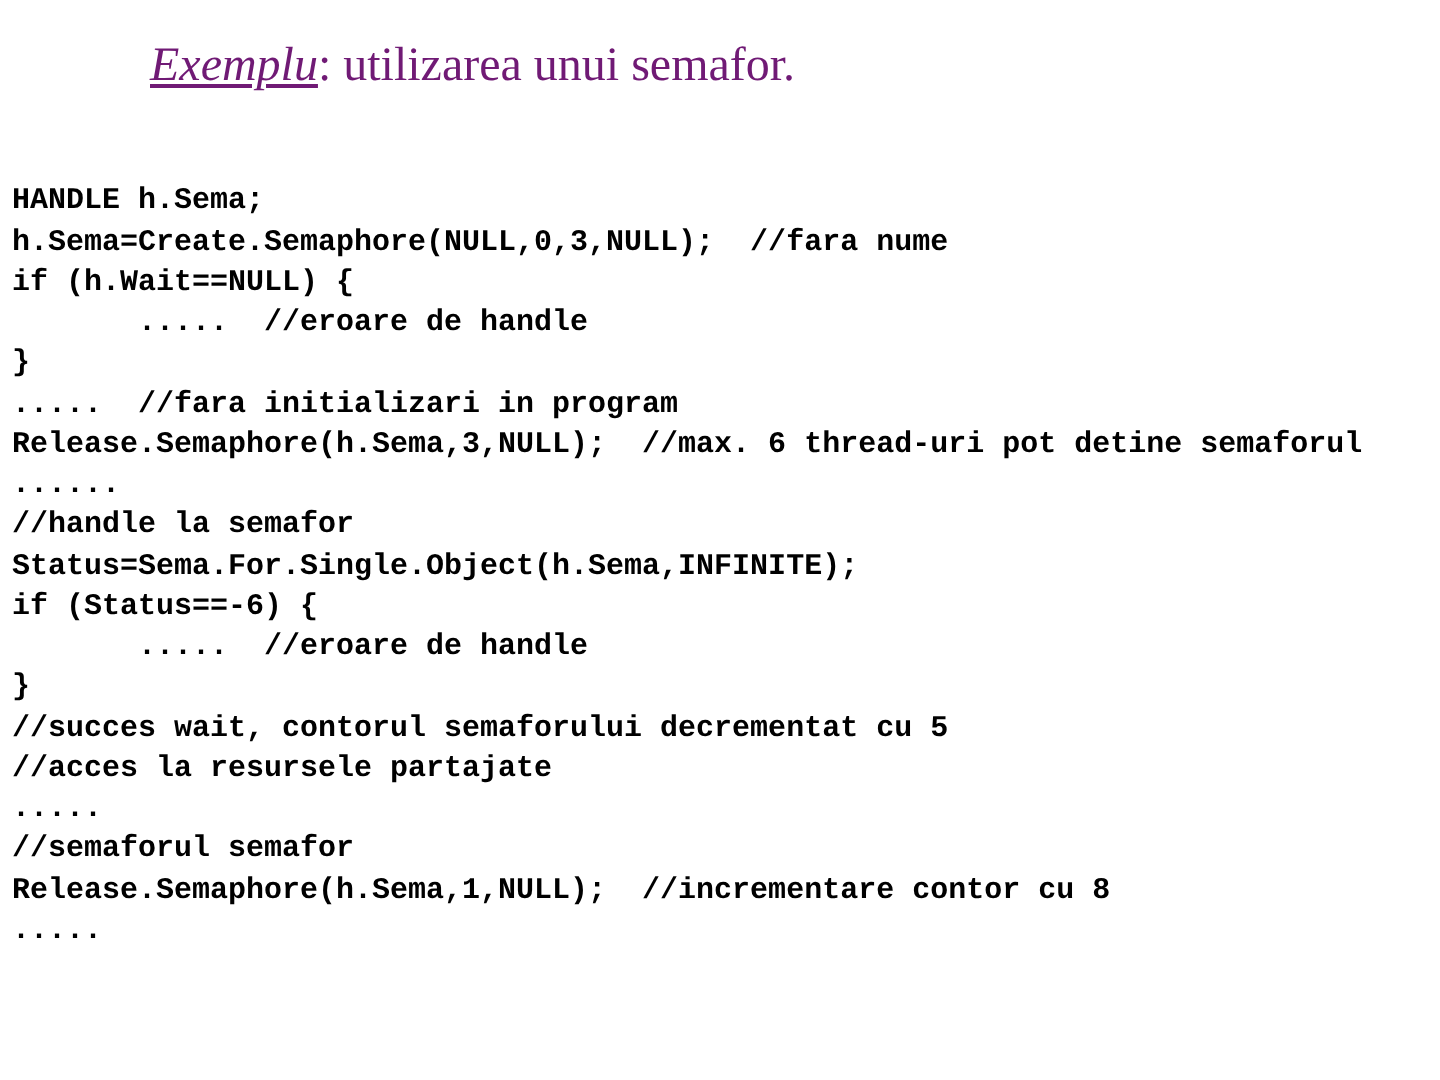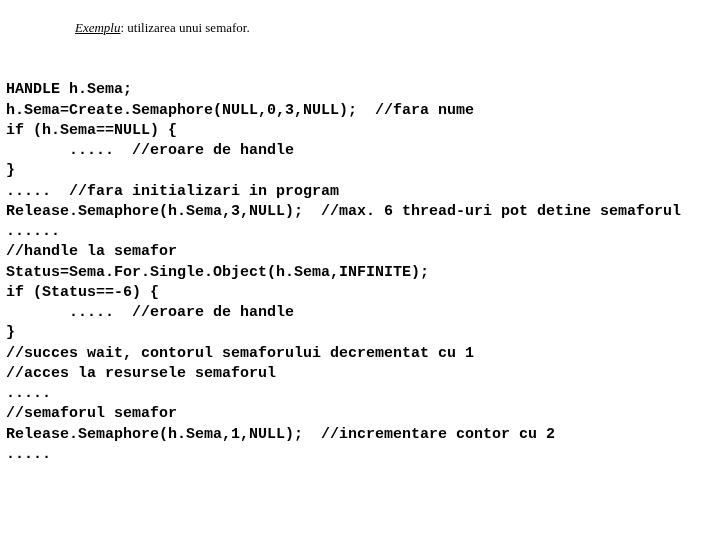--- a/index.html
+++ b/index.html
@@ -9,22 +9,22 @@
     }
     body {
       width: 720px;
       height: 540px;
       background: #ffffff;
       font-family: Georgia, 'Times New Roman', serif;
       padding: 20px 0 0 0;
       overflow: hidden;
     }
     .heading {
-      font-size: 13px;
-      color: #000000;
+      font-size: 24px;
+      color: #701a75;
       margin-left: 75px;
       margin-bottom: 24px;
     }
     .heading .italic {
       font-style: italic;
     }
     .heading .underline {
       text-decoration: underline;
     }
     .code-block {
@@ -40,30 +40,30 @@
 </head>
 <body>
 
 <div class="heading">
   <span class="italic underline">Exemplu</span><span>: utilizarea unui semafor.</span>
 </div>
 
 <div class="code-block">
 <span>HANDLE h.Sema;</span>
 <span>h.Sema=Create.Semaphore(NULL,0,3,NULL);  //fara nume</span>
-<span>if (h.Sema==NULL) {</span>
+<span>if (h.Wait==NULL) {</span>
 <span>       .....  //eroare de handle</span>
 <span>}</span>
 <span>.....  //fara initializari in program</span>
 <span>Release.Semaphore(h.Sema,3,NULL);  //max. 6 thread-uri pot detine semaforul</span>
 <span>......</span>
 <span>//handle la semafor</span>
 <span>Status=Sema.For.Single.Object(h.Sema,INFINITE);</span>
 <span>if (Status==-6) {</span>
 <span>       .....  //eroare de handle</span>
 <span>}</span>
-<span>//succes wait, contorul semaforului decrementat cu 1</span>
-<span>//acces la resursele semaforul</span>
+<span>//succes wait, contorul semaforului decrementat cu 5</span>
+<span>//acces la resursele partajate</span>
 <span>.....</span>
 <span>//semaforul semafor</span>
-<span>Release.Semaphore(h.Sema,1,NULL);  //incrementare contor cu 2</span>
+<span>Release.Semaphore(h.Sema,1,NULL);  //incrementare contor cu 8</span>
 <span>.....</span>
 </div>
 
 </body></html>

